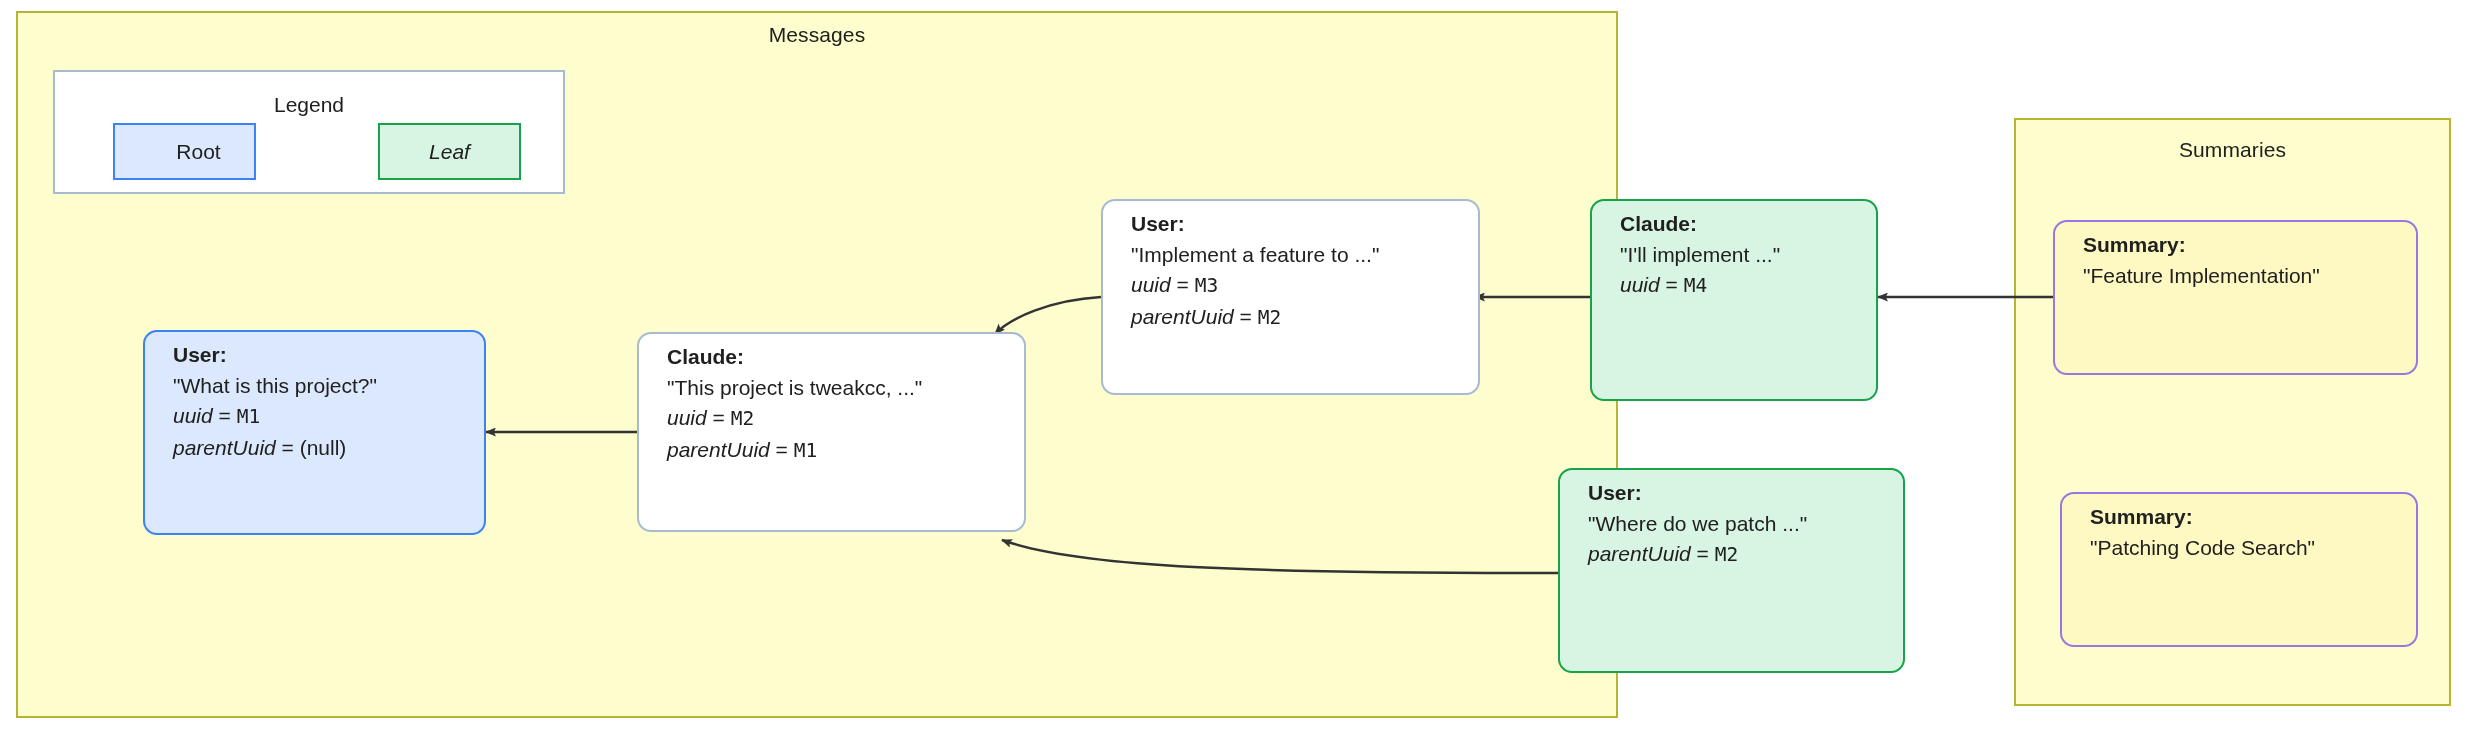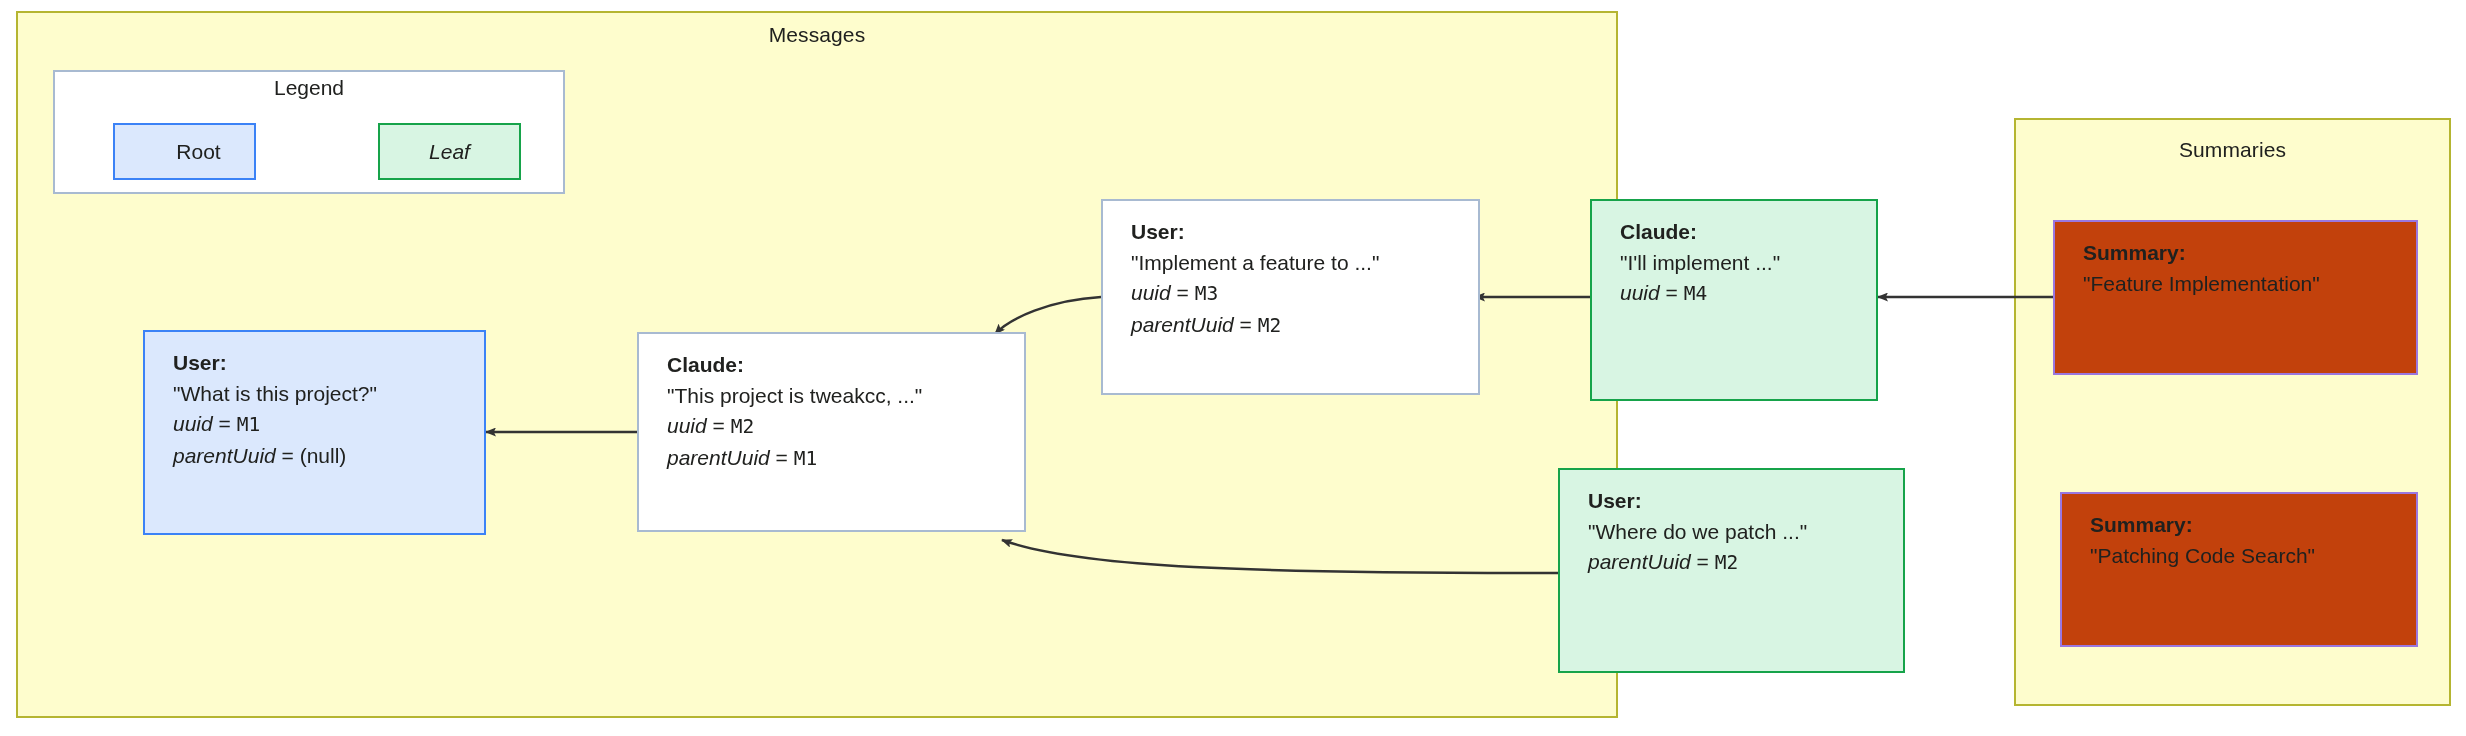--- a/index.html
+++ b/index.html
@@ -14,25 +14,25 @@
 
   
   .legend{position:absolute;background:#ffffff;border:2px solid #a8bad1;box-sizing:border-box;}
   .legend-title{position:absolute;left:0;right:0;text-align:center;font-size:21px;color:#20211f;}
   .swatch{position:absolute;box-sizing:border-box;display:flex;align-items:center;
           justify-content:center;font-size:21px;color:#20211f;}
   .sw-root{background:#dbe8fd;border:2px solid #3b82f6;}
   .sw-leaf{background:#d8f5e3;border:2px solid #16a34a;}
 
   
-  .node{position:absolute;box-sizing:border-box;padding:16px 0 0 28px;}
+  .node{position:absolute;box-sizing:border-box;padding:8px 0 0 28px;border-radius:14px;}
   .node.white{background:#ffffff;border:2px solid #a8bad1;}
   .node.root {background:#dbe8fd;border:2px solid #3b82f6;}
   .node.leaf {background:#d8f5e3;border:2px solid #16a34a;}
-  .node.summary{background:#c2410c;border:2px solid #9a77e0;}
+  .node.summary{background:#fef9c3;border:2px solid #9a77e0;}
   .line{font-size:21px;line-height:30.5px;color:#20211f;white-space:nowrap;}
   .role{font-weight:bold;}
   .fld{font-style:italic;}
   .mono{font-family:"DejaVu Sans Mono","Liberation Mono",monospace;font-size:19.5px;}
 
   
   svg#edges{position:absolute;left:0;top:0;width:2466px;height:736px;overflow:visible;
             pointer-events:none;}
 </style>
 </head>
@@ -42,21 +42,21 @@
 
   <div class="group" style="left:16px;top:11px;width:1602px;height:707px;">
     <div class="group-title" style="top:10px;">Messages</div>
   </div>
 
   <div class="group" style="left:2014px;top:118px;width:437px;height:588px;">
     <div class="group-title" style="top:18px;">Summaries</div>
   </div>
 
   <div class="legend" style="left:53px;top:70px;width:512px;height:124px;">
-    <div class="legend-title" style="top:4px;">Legend</div>
+    <div class="legend-title" style="top:21px;">Legend</div>
     <div class="swatch sw-root" style="left:58px;top:51px;width:143px;height:57px;padding-left:28px;">
       <span>Root</span>
     </div>
     <div class="swatch sw-leaf" style="left:323px;top:51px;width:143px;height:57px;font-style:italic;">
       <span>Leaf</span>
     </div>
   </div>
 
   <svg id="edges" viewBox="0 0 2466 736">
     <defs>

